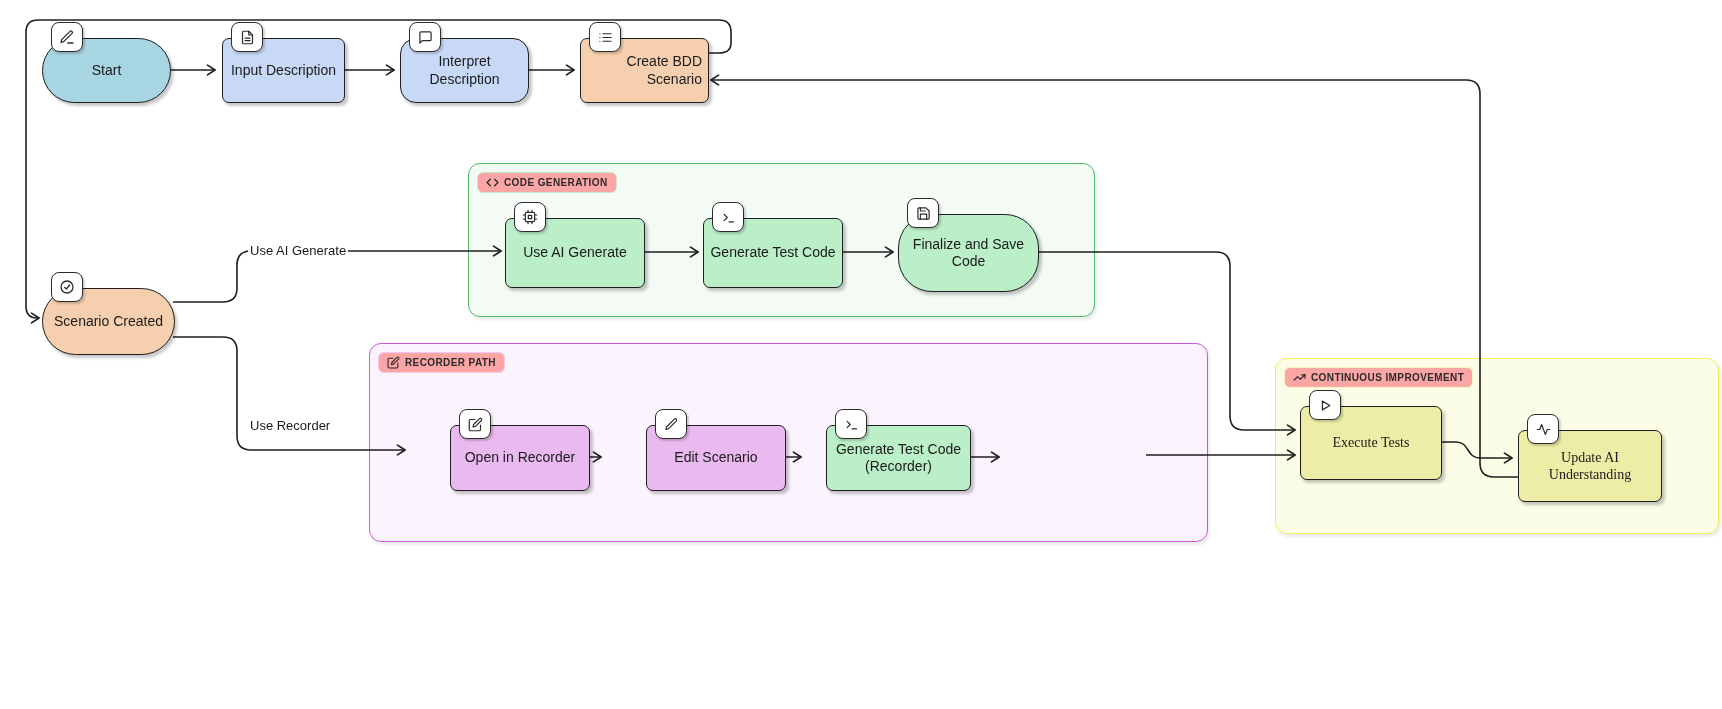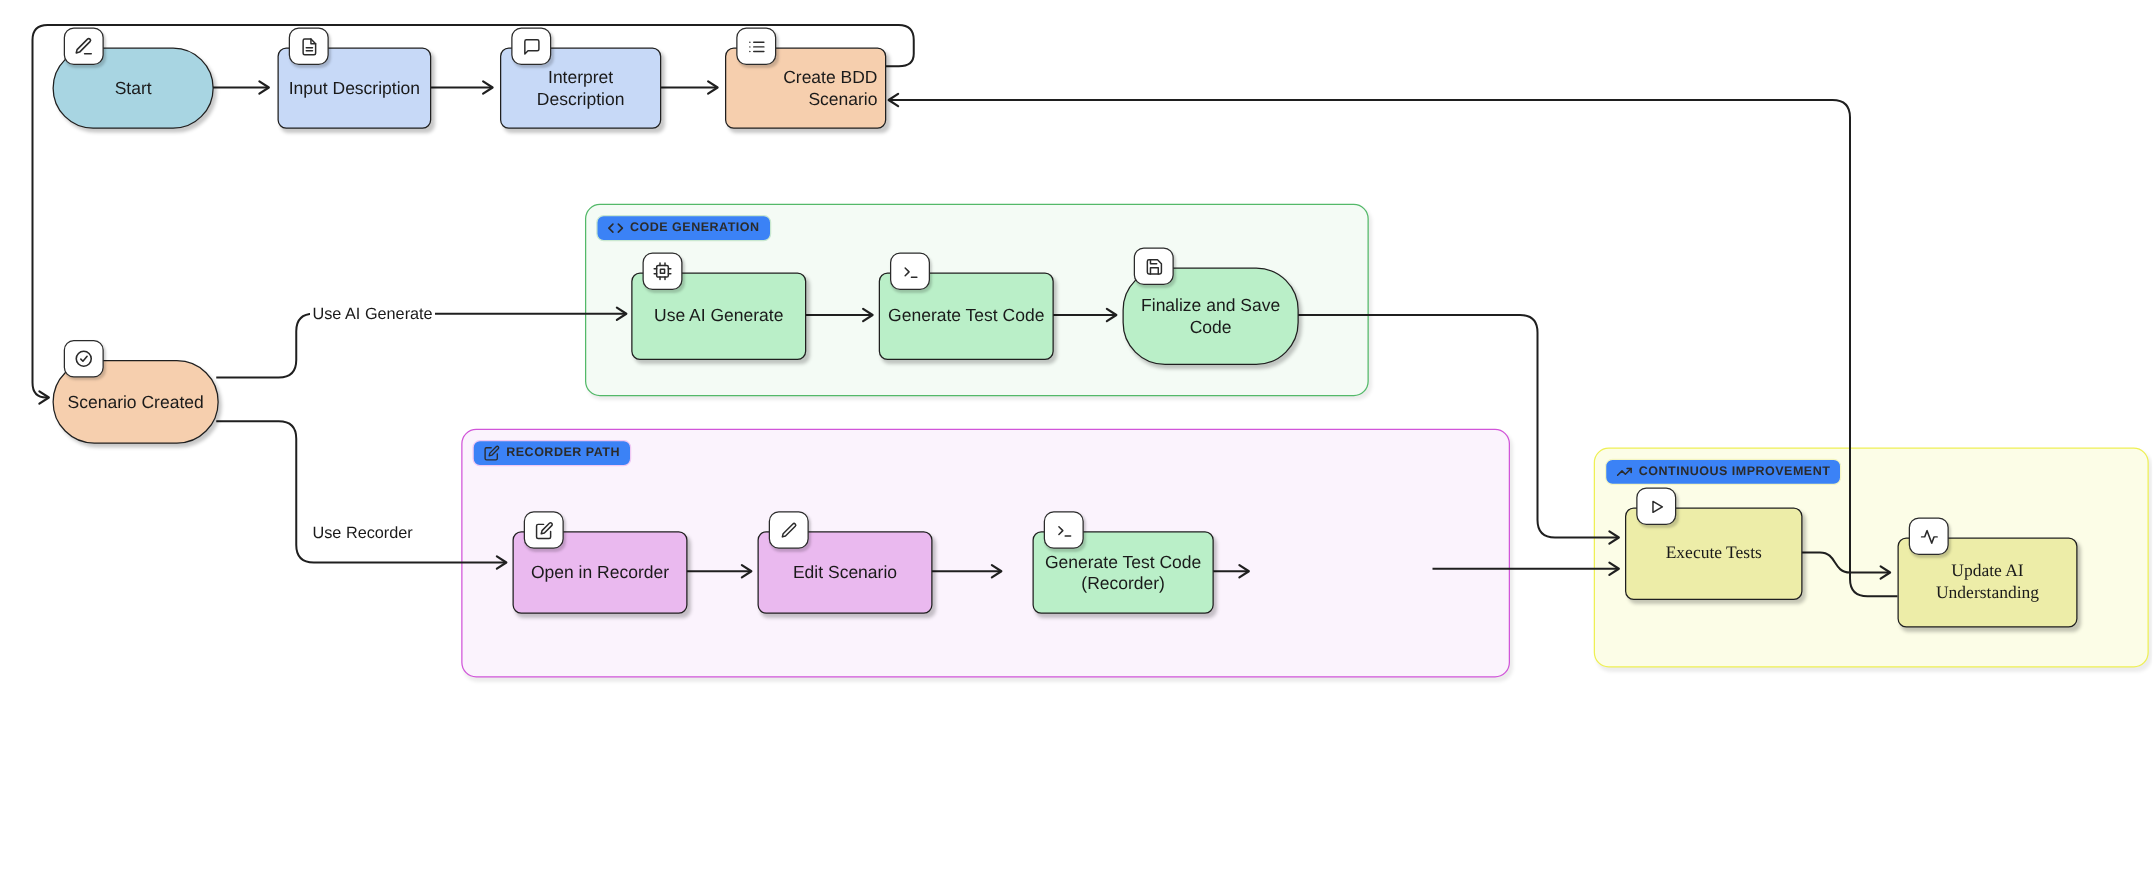--- a/index.html
+++ b/index.html
@@ -1,33 +1,33 @@
 <!DOCTYPE html>
 <html><head>
 <meta charset="utf-8">
 <style>
   html,body{margin:0;padding:0;background:#ffffff;}
   #canvas{position:relative;width:1722px;height:709px;background:#ffffff;overflow:hidden;
           font-family:"Liberation Sans", sans-serif;color:#1a1a1a;}
   .group{position:absolute;border-radius:12px;border:1.6px solid;box-shadow:2px 3px 3px rgba(0,0,0,.08);}
   .group-badge{position:absolute;top:8px;left:8px;display:flex;align-items:center;gap:5px;
-               background:#3b82f6;border:1px solid;border-radius:6px;padding:3px 8px;}
+               background:#fca5a5;border:1px solid;border-radius:6px;padding:3px 8px;}
   .group-badge .gb-text{font-size:10px;font-weight:700;letter-spacing:.4px;color:#2b2b2b;white-space:nowrap;}
   .edges{position:absolute;left:0;top:0;z-index:2;}
   .node{position:absolute;z-index:3;display:flex;align-items:center;justify-content:center;
         border:1.6px solid #1f1f1f;box-shadow:2.5px 3px 3px rgba(0,0,0,.22);
         text-align:center;font-size:14px;line-height:1.25;}
   .rect{border-radius:7px;}
   .stadium{border-radius:34px;}
   .circle{border-radius:50%;}
   .teal{background:#a8d5e2;}
   .blue{background:#c7d9f7;}
   .peach{background:#f6cfae;}
   .green{background:#baefc8;}
-  .purple{background:#eab9ef;}
+  .purple{background:#eab9ef;margin-left:40px;}
   .yellow{background:#ededa8;font-family:Liberation Serif, serif;}
   .badge{position:absolute;top:-17px;left:8px;width:30px;height:28px;background:#ffffff;
          border:1.6px solid #2b2b2b;border-radius:8px;display:flex;align-items:center;justify-content:center;
          box-shadow:1.5px 2px 2px rgba(0,0,0,.18);}
   .badge svg,.group-badge svg{display:block;}
   .nlabel{padding:0 6px;}
   .edge-label{position:absolute;z-index:4;background:#ffffff;font-size:13px;padding:0 2px;white-space:nowrap;}
 </style>
 </head>
 <body>
@@ -113,21 +113,21 @@
       <svg width="15" height="15" viewBox="0 0 24 24" fill="none" stroke="#2b2b2b" stroke-width="1.9" stroke-linecap="round" stroke-linejoin="round">
           <path d="M14 2H6a2 2 0 0 0-2 2v16a2 2 0 0 0 2 2h12a2 2 0 0 0 2-2V8Z"></path>
           <path d="M14 2v6h6"></path>
           <path d="M8 13h8"></path>
           <path d="M8 17h8"></path>
         </svg>
     </span>
     <span class="nlabel">Input Description</span>
   </div>
 
-  <div class="node rect blue" style="left:400px;top:38px;width:127px;height:63px;">
+  <div class="node rect blue" style="left:400px;top:38px;width:127px;height:63px;border-radius:16px;">
     <span class="badge">
       <svg width="15" height="15" viewBox="0 0 24 24" fill="none" stroke="#2b2b2b" stroke-width="1.9" stroke-linecap="round" stroke-linejoin="round">
           <path d="M21 15a2 2 0 0 1-2 2H7l-4 4V5a2 2 0 0 1 2-2h14a2 2 0 0 1 2 2z"></path>
         </svg>
     </span>
     <span class="nlabel">Interpret Description</span>
   </div>
 
   <div class="node rect peach" style="left:580px;top:38px;width:127px;height:63px;text-align:right;">
     <span class="badge">

